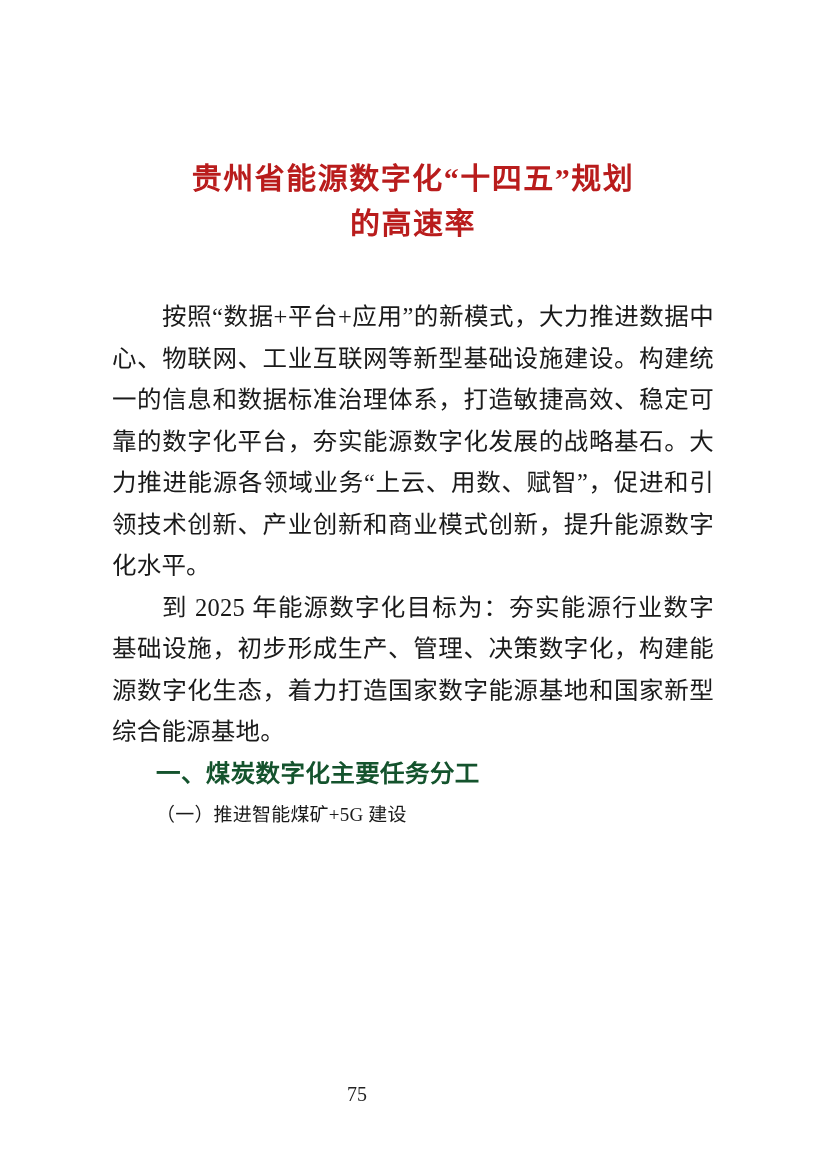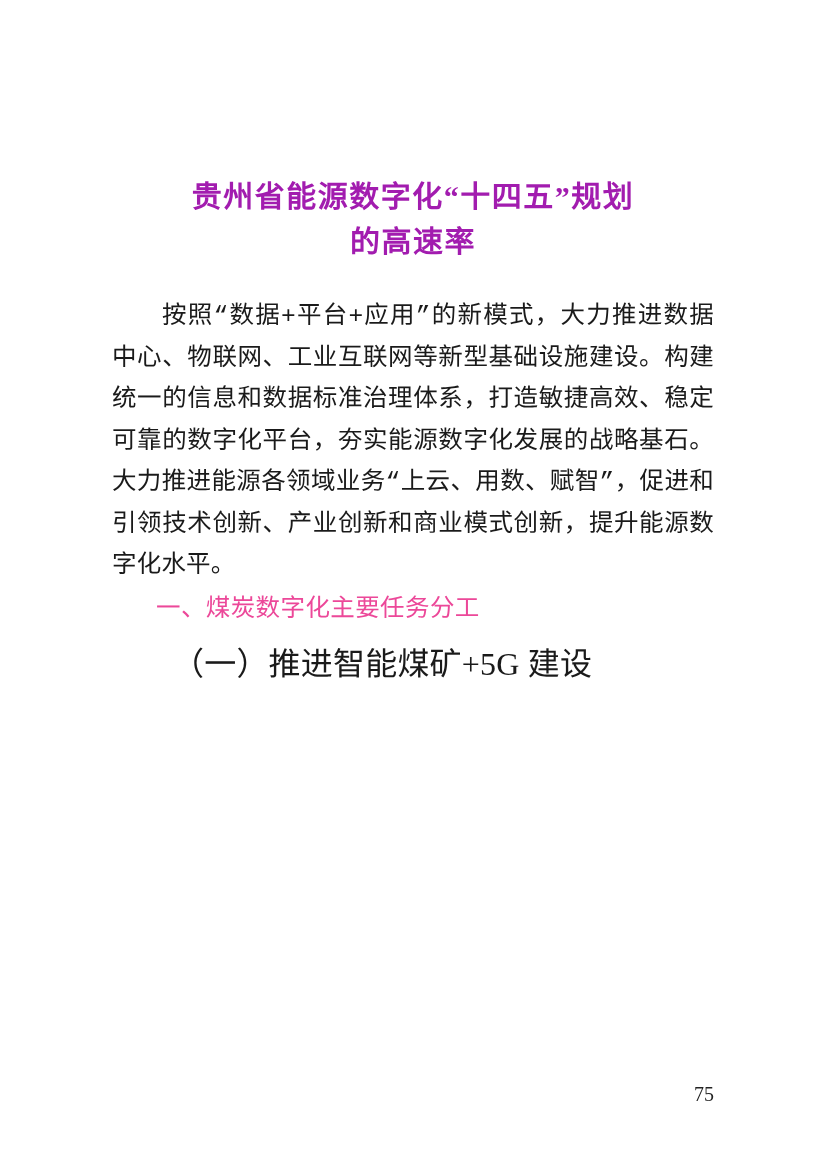--- a/index.html
+++ b/index.html
@@ -18,29 +18,29 @@
     margin: 0 auto;
     background: #ffffff;
     overflow: hidden;
     box-sizing: border-box;
   }
 
   
   .doc-title {
     position: absolute;
     left: 112px;
-    top: 174px;
+    top: 156px;
     width: 602px;
     text-align: center;
     font-family: "Liberation Serif", "DejaVu Serif", serif;
     font-weight: bold;
     font-size: 30px;
     line-height: 45px;
     letter-spacing: 1.5px;
-    color: #a21caf;
+    color: #b91c1c;
   }
   .doc-title .tline {
     display: block;
     white-space: pre;
   }
 
   
   .body-block {
     position: absolute;
     left: 112px;
@@ -54,52 +54,51 @@
     line-height: 41.5px;
     color: #1a1a1a;
     text-align: justify;
     text-align-last: left;
     text-justify: inter-ideograph;
     letter-spacing: 0.2px;
     word-break: break-all;
   }
   p.para.indent {
     text-indent: 50px;
-    font-family: Liberation Mono, monospace;
   }
 
   
   p.heading-1 {
     margin: 0;
     font-family: "Liberation Sans", "DejaVu Sans", sans-serif;
-    font-weight: normal;
+    font-weight: bold;
     font-size: 24.5px;
     line-height: 41.5px;
-    color: #ec4899;
+    color: #14532d;
     text-indent: 44px;
     letter-spacing: 0.4px;
   }
   
   p.heading-2 {
-    margin: 16px;
+    margin: 0;
     font-family: "Liberation Serif", "DejaVu Serif", serif;
-    font-size: 32px;
+    font-size: 19px;
     line-height: 41.5px;
     color: #1a1a1a;
     text-indent: 44px;
     letter-spacing: 0.2px;
   }
 
   
   .page-number {
     position: absolute;
     left: 0;
     top: 1083px;
     width: 714px;
-    text-align: right;
+    text-align: center;
     font-family: "Liberation Serif", "DejaVu Serif", serif;
     font-size: 20px;
     color: #222222;
   }
 
   
   .page, .doc-title, p.para, p.heading-1, p.heading-2, .page-number {
     -webkit-font-smoothing: antialiased;
   }
 </style>
@@ -108,19 +107,20 @@
 
 <div class="page">
 
   <div class="doc-title">
     <span class="tline">贵州省能源数字化“十四五”规划</span>
     <span class="tline">的高速率</span>
   </div>
 
   <div class="body-block">
     <p class="para indent">按照“数据+平台+应用”的新模式，大力推进数据中心、物联网、工业互联网等新型基础设施建设。构建统一的信息和数据标准治理体系，打造敏捷高效、稳定可靠的数字化平台，夯实能源数字化发展的战略基石。大力推进能源各领域业务“上云、用数、赋智”，促进和引领技术创新、产业创新和商业模式创新，提升能源数字化水平。</p>
+    <p class="para indent">到 2025 年能源数字化目标为：夯实能源行业数字基础设施，初步形成生产、管理、决策数字化，构建能源数字化生态，着力打造国家数字能源基地和国家新型综合能源基地。</p>
     <p class="heading-1">一、煤炭数字化主要任务分工</p>
     <p class="heading-2">（一）推进智能煤矿+5G 建设</p>
   </div>
 
   <div class="page-number">75</div>
 
 </div>
 
 </body></html>

